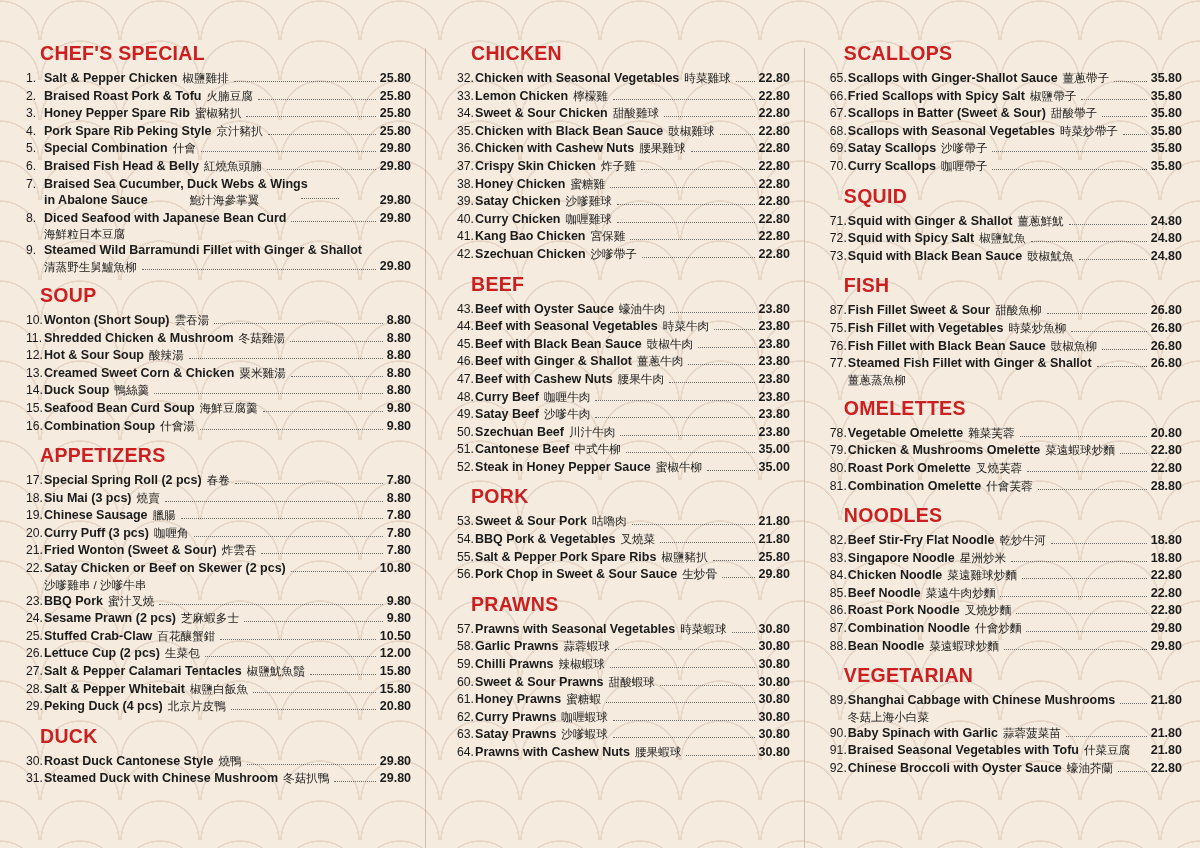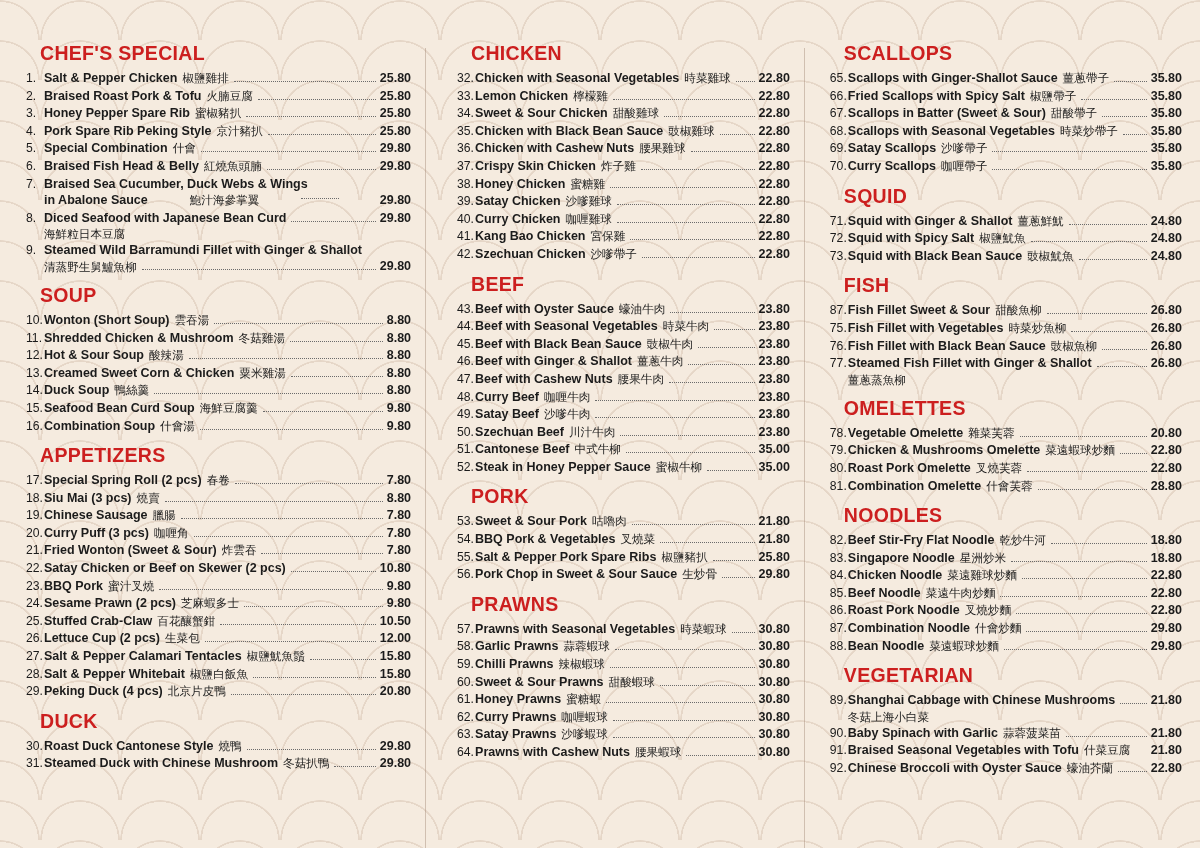--- a/index.html
+++ b/index.html
@@ -387,20 +387,23 @@
           </div>
         </div>
         <div class="item">
           <span class="num">22.</span>
           <div class="body">
             <div class="line1">
               <span class="name">Satay Chicken or Beef on Skewer (2 pcs)</span>
               <span class="dots"></span>
               <span class="price">10.80</span>
             </div>
+            <div class="sub">
+              <span class="txt">沙嗲雞串 / 沙嗲牛串</span>
+            </div>
           </div>
         </div>
         <div class="item">
           <span class="num">23.</span>
           <div class="body">
             <div class="line1">
               <span class="name">BBQ Pork</span>
               <span class="cn">蜜汁叉燒</span>
               <span class="dots"></span>
               <span class="price">9.80</span>

